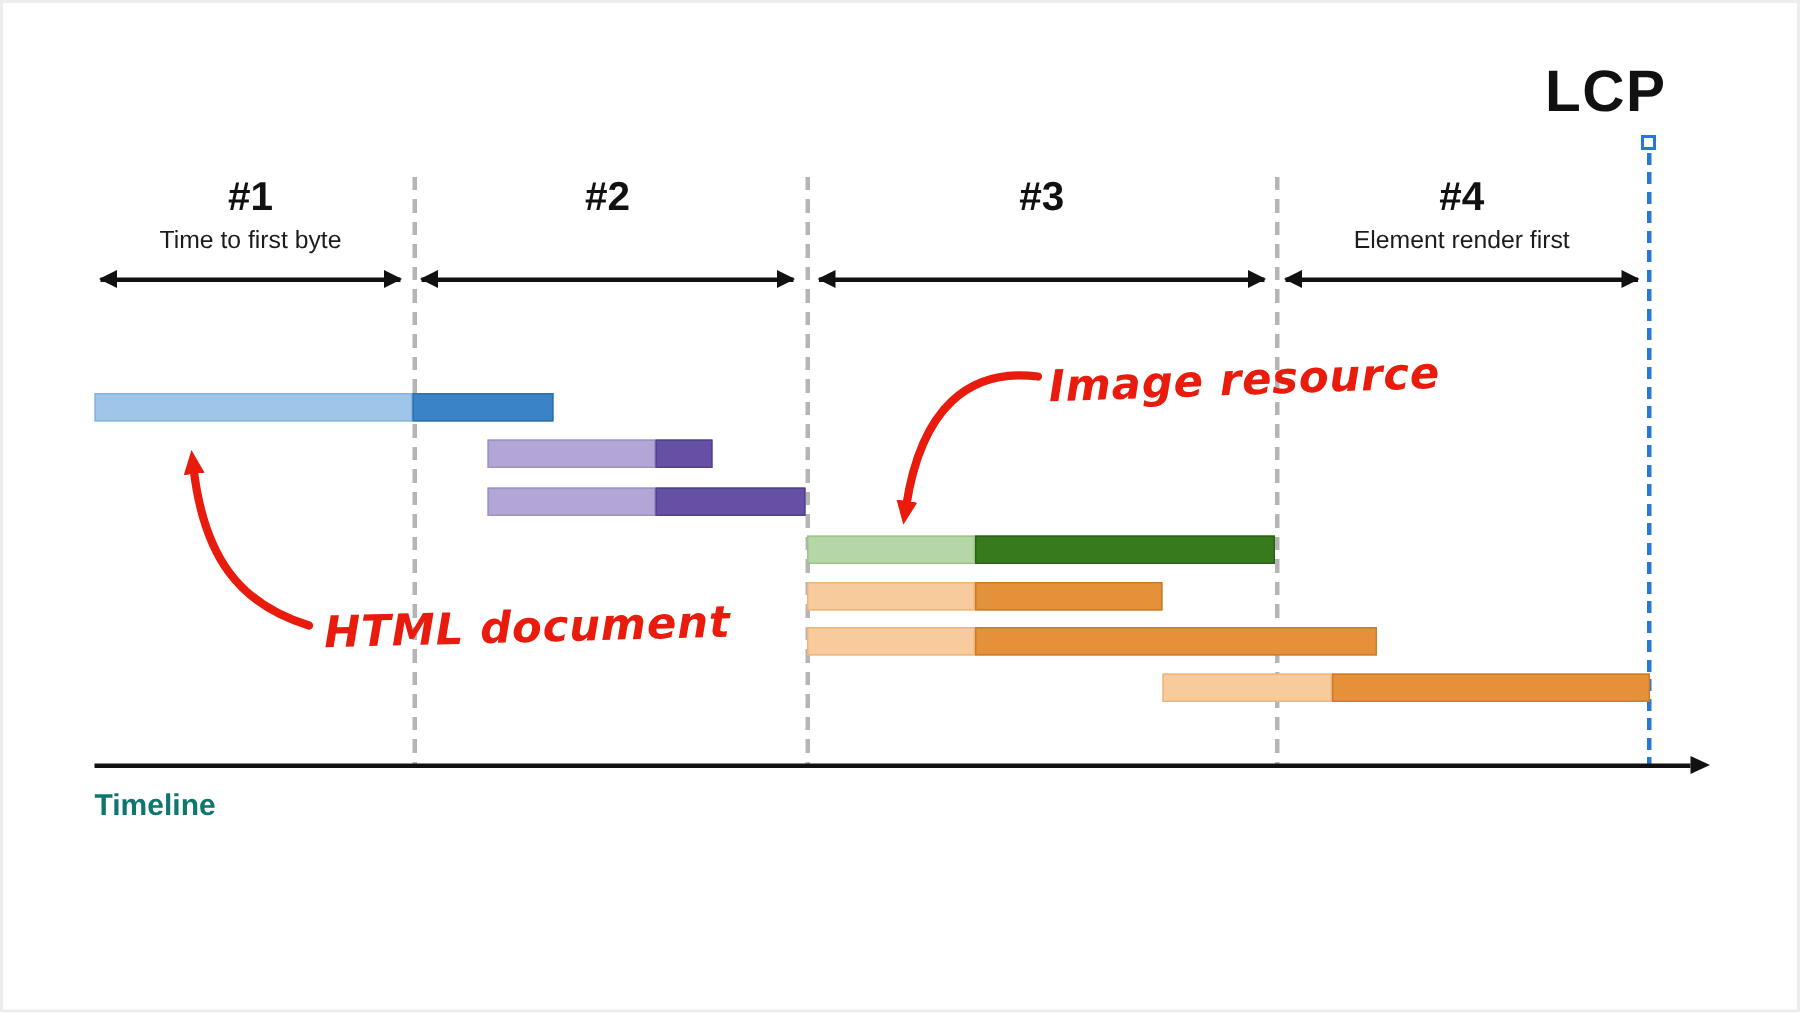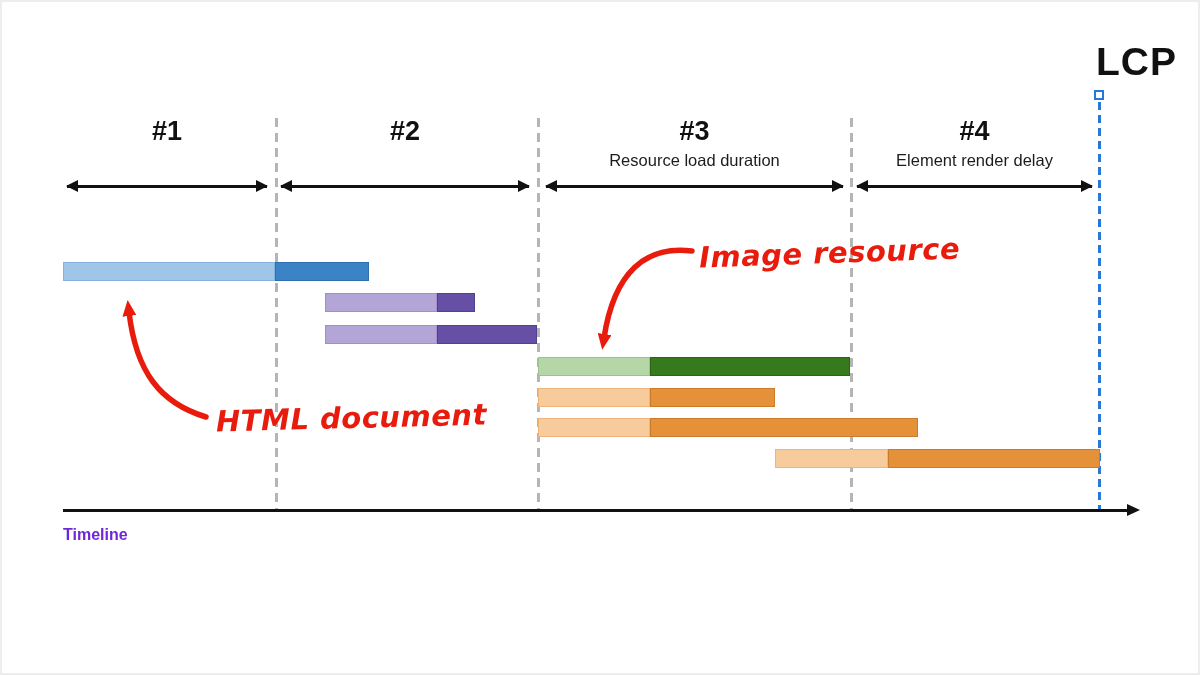--- a/index.html
+++ b/index.html
@@ -11,21 +11,21 @@
     background: #ffffff;
     font-family: "Liberation Sans", sans-serif;
     overflow: hidden;
     box-shadow: inset 0 0 0 2px #ededee;
     color: #1c1c1c;
   }
 
   
   .lcp-title {
     position: absolute;
-    left: 1074px; top: 40px; width: 125px;
+    left: 1008px; top: 40px; width: 125px;
     text-align: center;
     font-size: 39px; font-weight: 700; letter-spacing: 1px;
     color: #111111;
   }
   .lcp-marker {
     position: absolute;
     left: 1094px; top: 90px;
     width: 10px; height: 10px;
     border: 2.5px solid #2878d8;
     background: #ffffff;
@@ -83,21 +83,21 @@
     background: #111111;
   }
   .axis-head {
     position: absolute; right: -13px; top: -5px;
     border-top: 6.5px solid transparent;
     border-bottom: 6.5px solid transparent;
     border-left: 13px solid #111111;
   }
   .timeline-label {
     position: absolute; left: 63px; top: 526px;
-    font-size: 16px; font-weight: 700; color: #6d28d9;
+    font-size: 20px; font-weight: 700; color: #0f766e;
   }
 
   
   .legend-band {
     position: absolute;
     left: 0; top: 576px;
     width: 1200px; height: 99px;
     background: #f2f2f3;
   }
   .legend-item { position: absolute; top: 42px; height: 14px; }
@@ -118,34 +118,34 @@
   <div class="lcp-line"></div>
 
   <div id="dividers">
       <div class="divider" style="left: 275px;"></div>
       <div class="divider" style="left: 537px;"></div>
       <div class="divider" style="left: 850px;"></div>
     </div>
   <div id="phases">
       <div class="phase" style="left: 67px; width: 200px;">
         <div class="phase-number">#1</div>
+        <div class="phase-label">Time to first byte</div>
         <div class="phase-arrow"></div>
       </div>
       <div class="phase" style="left: 281px; width: 248px;">
         <div class="phase-number">#2</div>
         <div class="phase-arrow"></div>
       </div>
       <div class="phase" style="left: 546px; width: 297px;">
         <div class="phase-number">#3</div>
-        <div class="phase-label">Resource load duration</div>
         <div class="phase-arrow"></div>
       </div>
       <div class="phase" style="left: 857px; width: 235px;">
         <div class="phase-number">#4</div>
-        <div class="phase-label">Element render delay</div>
+        <div class="phase-label">Element render first</div>
         <div class="phase-arrow"></div>
       </div>
     </div>
   <div id="bars">
       <div class="seg" style="left: 63px; width: 212px; top: 262px; background: rgb(159, 197, 232); border-color: rgb(134, 179, 220);"></div>
       <div class="seg" style="left: 275px; width: 94px; top: 262px; background: rgb(58, 131, 198); border-color: rgb(46, 111, 174);"></div>
       <div class="seg" style="left: 325px; width: 112px; top: 293px; background: rgb(179, 166, 214); border-color: rgb(160, 144, 202);"></div>
       <div class="seg" style="left: 437px; width: 38px; top: 293px; background: rgb(101, 80, 166); border-color: rgb(83, 64, 145);"></div>
       <div class="seg" style="left: 325px; width: 112px; top: 325px; background: rgb(179, 166, 214); border-color: rgb(160, 144, 202);"></div>
       <div class="seg" style="left: 437px; width: 100px; top: 325px; background: rgb(101, 80, 166); border-color: rgb(83, 64, 145);"></div>

